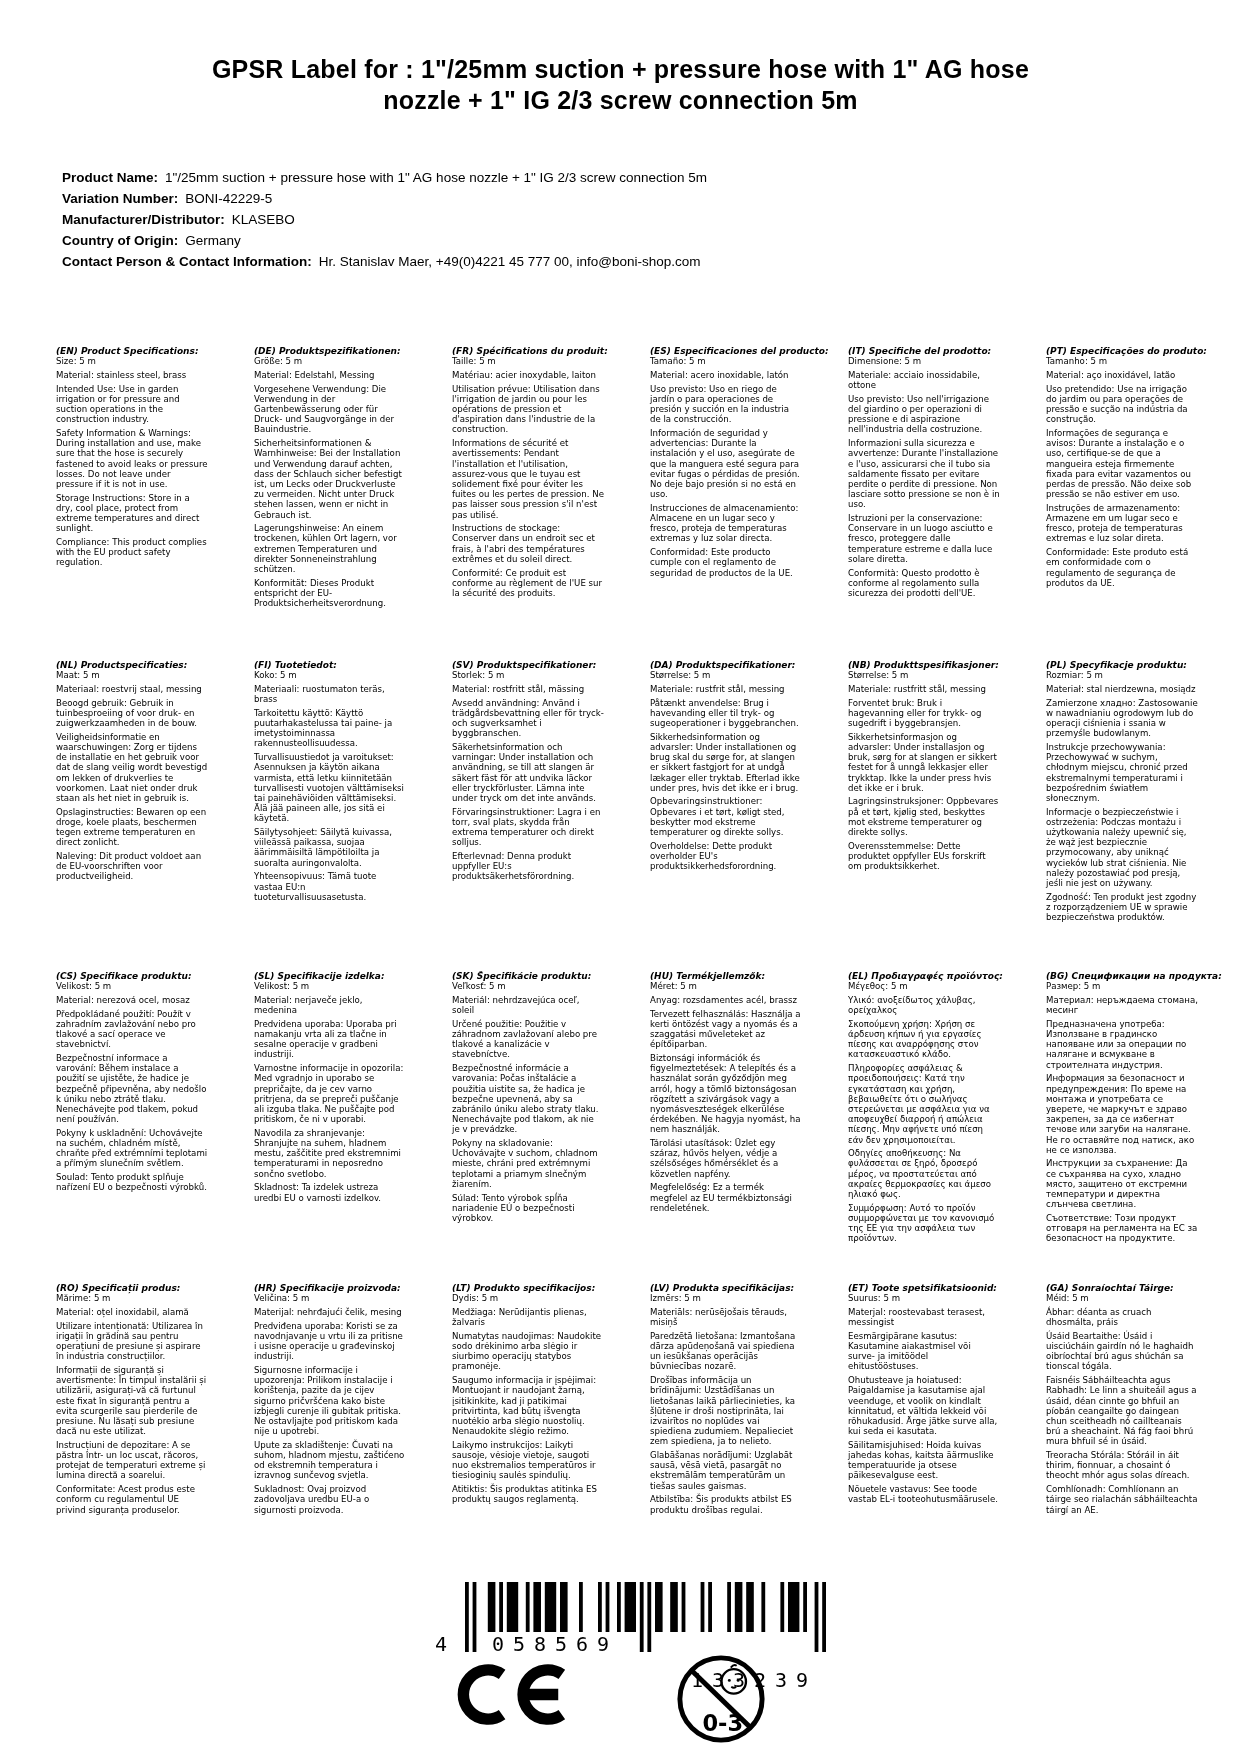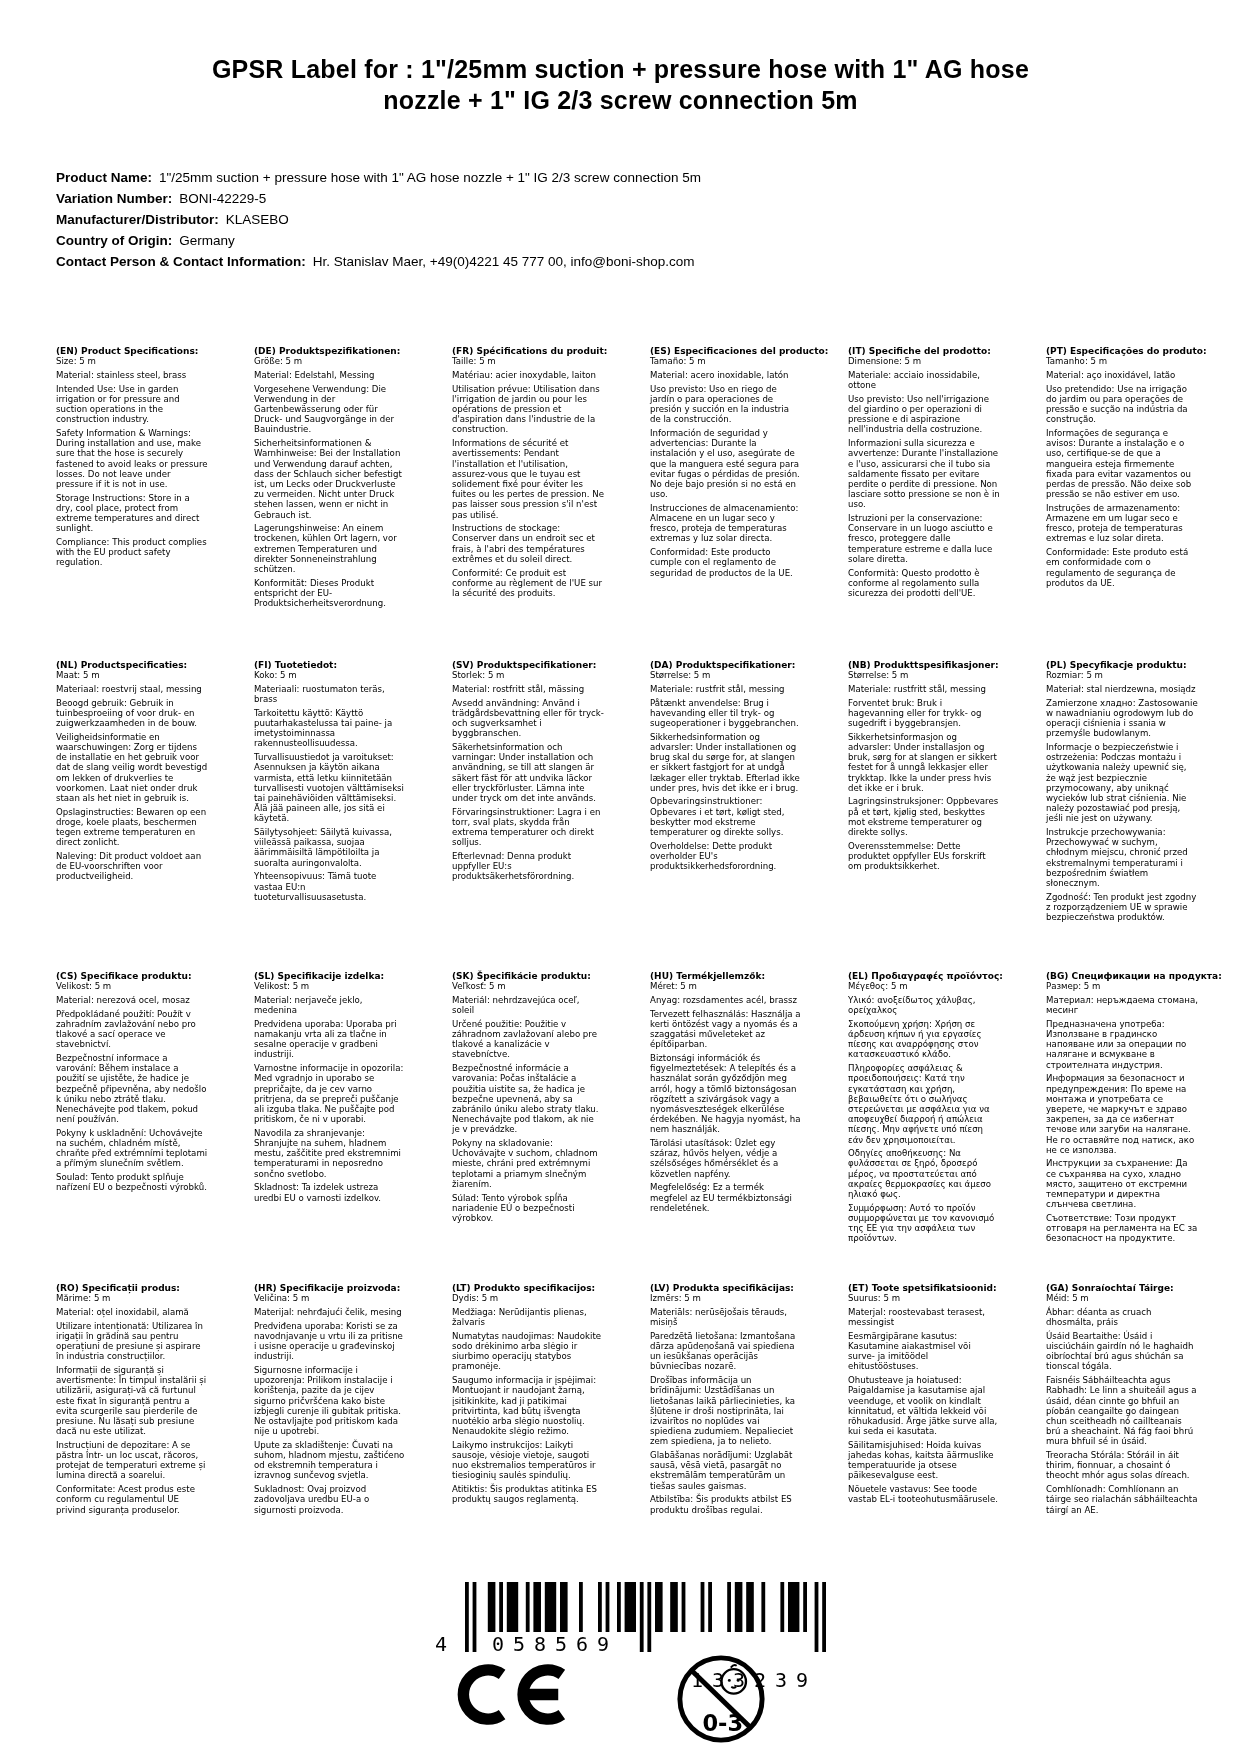--- a/index.html
+++ b/index.html
@@ -9,31 +9,31 @@
   }
   
   .title-block { position:absolute; top:54px; left:0; right:0; text-align:center; }
   .title-line {
     font-family:"Liberation Sans", sans-serif; font-weight:bold; font-size:25px;
     line-height:31px; letter-spacing:0.2px;
   }
   
   .product-info { position:absolute; top:167px; left:56px; font-family:"Liberation Sans", sans-serif; }
   .info-row { font-size:13.5px; line-height:21px; white-space:nowrap; }
-  .info-label { font-weight:bold; }
+  .info-label { font-weight:bold;margin-left:6px; }
   .info-value { margin-left:7px; }
   
   .grid { position:absolute; top:346px; left:56px; display:flex; }
   .lang-col { flex:0 0 198px; width:198px; }
   .lang-block { box-sizing:border-box; padding-right:46px; overflow:visible; }
   .lang-col .lang-block:nth-child(1) { height:314px; }
   .lang-col .lang-block:nth-child(2) { height:311px; }
   .lang-col .lang-block:nth-child(3) { height:312px; }
   .lang-header {
-    margin:0; font-size:9px; font-weight:bold; line-height:10.2px; white-space:nowrap;
+    margin:0; font-size:9px; font-weight:bold; line-height:10.2px; white-space:nowrap;font-style:italic;
   }
   .lang-par { margin:0 0 3.5px 0; font-size:8.6px; line-height:10.2px; }
   
   .barcode { position:absolute; left:465px; top:1582px; width:362px; height:80px; }
   .barcode svg rect { fill:#000; }
   .bc-digits, .bc-first {
     position:absolute; top:50px; font-family:"DejaVu Sans Mono", monospace;
     font-size:20px; letter-spacing:9px; background:transparent;
   }
   .bc-first { left:-30px; letter-spacing:0; }
@@ -271,22 +271,22 @@
           <p class="lang-par">Uso pretendido: Use na irrigação do jardim ou para operações de pressão e sucção na indústria da construção.</p>
           <p class="lang-par">Informações de segurança e avisos: Durante a instalação e o uso, certifique-se de que a mangueira esteja firmemente fixada para evitar vazamentos ou perdas de pressão. Não deixe sob pressão se não estiver em uso.</p>
           <p class="lang-par">Instruções de armazenamento: Armazene em um lugar seco e fresco, proteja de temperaturas extremas e luz solar direta.</p>
           <p class="lang-par">Conformidade: Este produto está em conformidade com o regulamento de segurança de produtos da UE.</p>
         </section>
         <section class="lang-block">
           <h3 class="lang-header">(PL) Specyfikacje produktu:</h3>
           <p class="lang-par">Rozmiar: 5 m</p>
           <p class="lang-par">Materiał: stal nierdzewna, mosiądz</p>
           <p class="lang-par">Zamierzone хладно: Zastosowanie w nawadnianiu ogrodowym lub do operacji ciśnienia i ssania w przemyśle budowlanym.</p>
+          <p class="lang-par">Instrukcje przechowywania: Przechowywać w suchym, chłodnym miejscu, chronić przed ekstremalnymi temperaturami i bezpośrednim światłem słonecznym.</p>
           <p class="lang-par">Informacje o bezpieczeństwie i ostrzeżenia: Podczas montażu i użytkowania należy upewnić się, że wąż jest bezpiecznie przymocowany, aby uniknąć wycieków lub strat ciśnienia. Nie należy pozostawiać pod presją, jeśli nie jest on używany.</p>
-          <p class="lang-par">Instrukcje przechowywania: Przechowywać w suchym, chłodnym miejscu, chronić przed ekstremalnymi temperaturami i bezpośrednim światłem słonecznym.</p>
           <p class="lang-par">Zgodność: Ten produkt jest zgodny z rozporządzeniem UE w sprawie bezpieczeństwa produktów.</p>
         </section>
         <section class="lang-block">
           <h3 class="lang-header">(BG) Спецификации на продукта:</h3>
           <p class="lang-par">Размер: 5 m</p>
           <p class="lang-par">Материал: неръждаема стомана, месинг</p>
           <p class="lang-par">Предназначена употреба: Използване в градинско напояване или за операции по налягане и всмукване в строителната индустрия.</p>
           <p class="lang-par">Информация за безопасност и предупреждения: По време на монтажа и употребата се уверете, че маркучът е здраво закрепен, за да се избегнат течове или загуби на налягане. Не го оставяйте под натиск, ако не се използва.</p>
           <p class="lang-par">Инструкции за съхранение: Да се съхранява на сухо, хладно място, защитено от екстремни температури и директна слънчева светлина.</p>
           <p class="lang-par">Съответствие: Този продукт отговаря на регламента на ЕС за безопасност на продуктите.</p>

